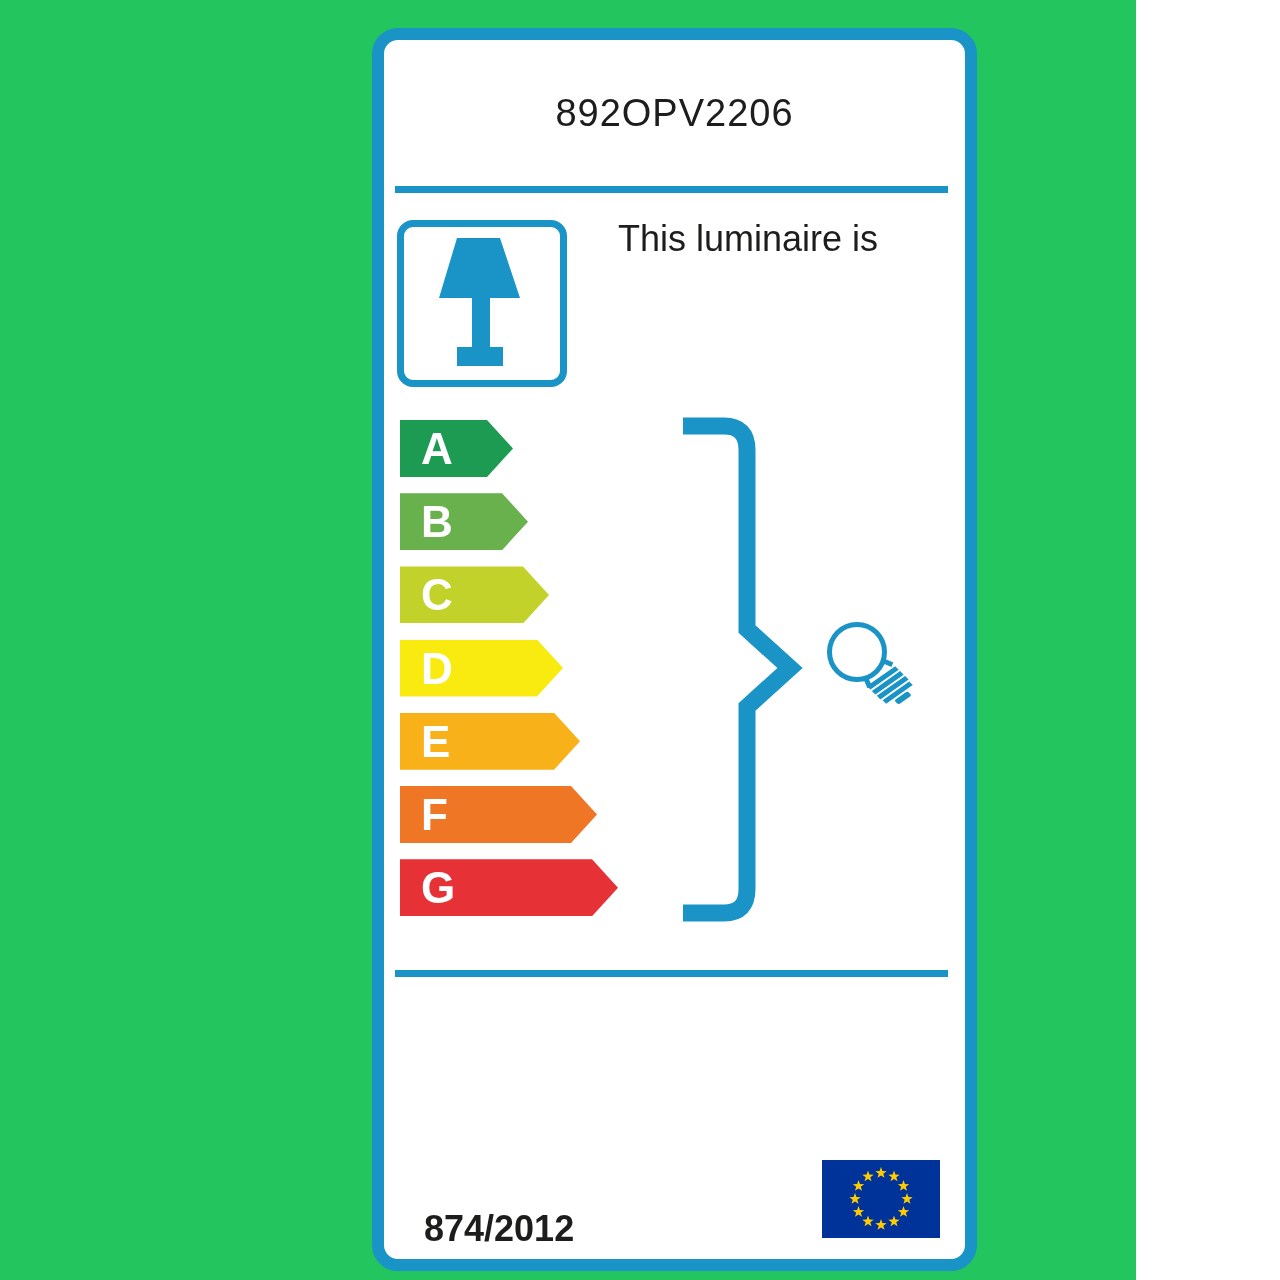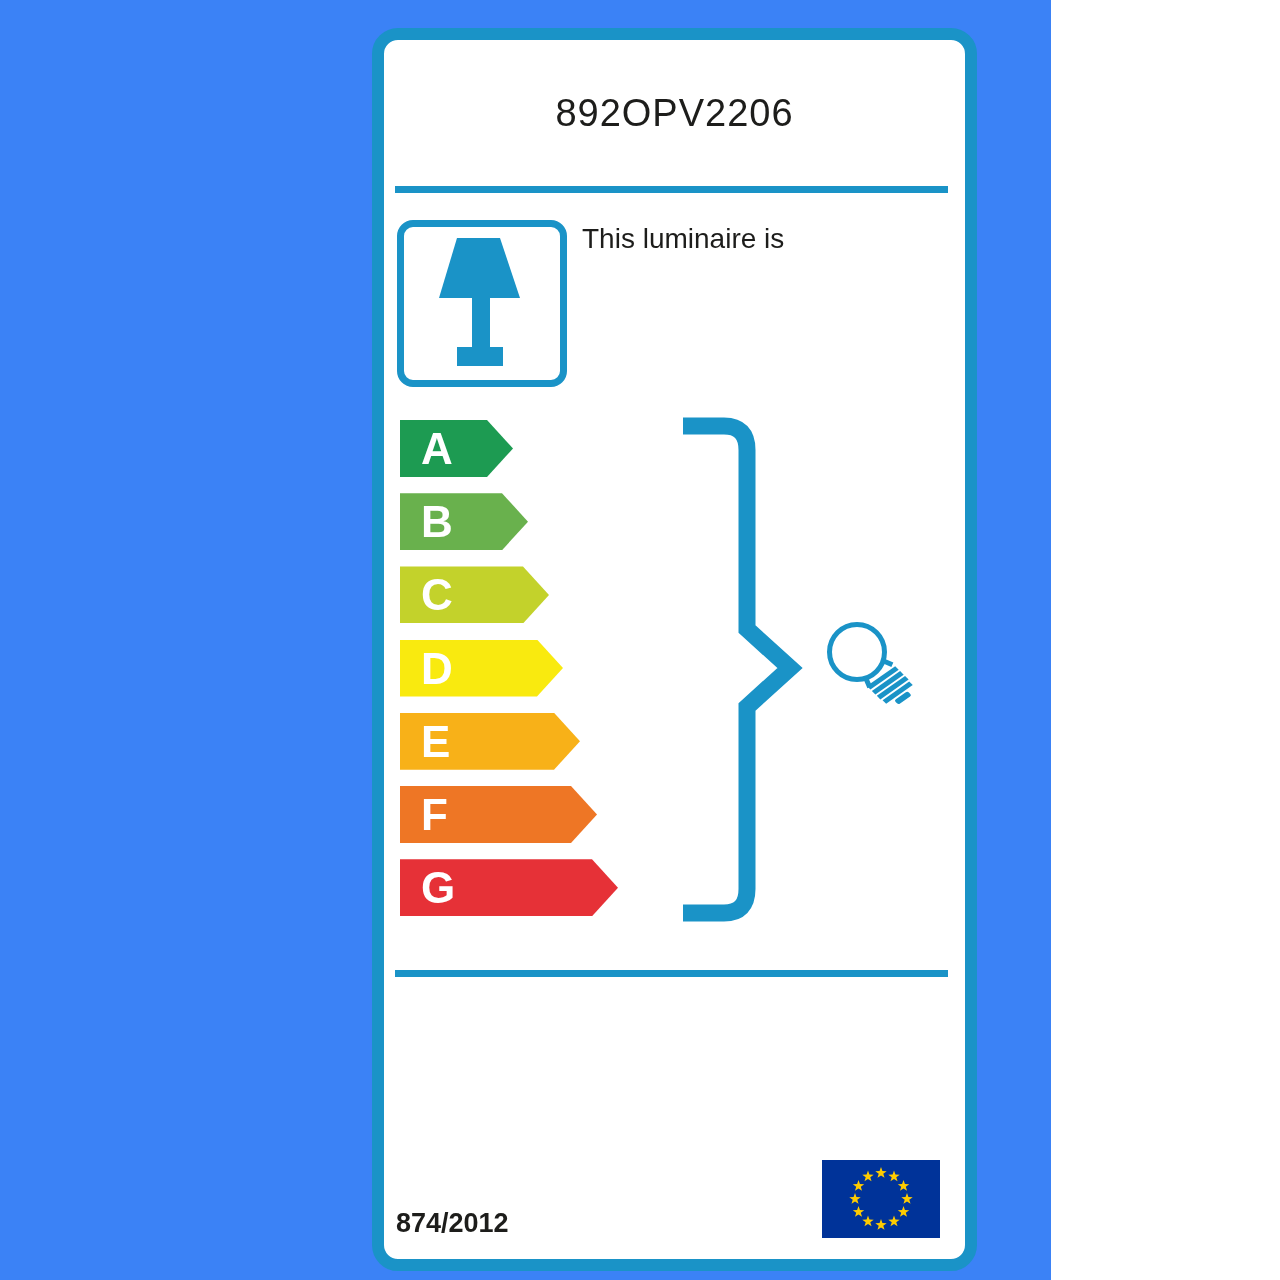--- a/index.html
+++ b/index.html
@@ -1,52 +1,52 @@
 <!DOCTYPE html>
 <html style="--accent: #1a93c7; --text: #1d1d1b;"><head>
 <meta charset="utf-8">
 <style>
   html,body{margin:0;padding:0;background:#ffffff;}
   #canvas{
-    position:relative;width:1012px;height:1280px;background:#3b82f6;overflow:hidden;
-    font-family:"Liberation Sans", sans-serif;color:var(--text,#1d1d1b);padding-left:39px;
+    position:relative;width:1136px;height:1280px;background:#22c55e;overflow:hidden;
+    font-family:"Liberation Sans", sans-serif;color:var(--text,#1d1d1b);
   }
   .abs{position:absolute;}
   #label-border{
     left:372px;top:28px;width:605px;height:1243px;box-sizing:border-box;
     border:12px solid var(--accent);border-radius:26px;background:#ffffff;
   }
   #model-number{
     left:372px;top:92px;width:605px;text-align:center;
     font-size:38px;letter-spacing:1px;color:var(--text);
   }
   .separator{height:7px;background:var(--accent);left:395px;width:553px;}
   #sep-top{top:186px;}
   #sep-bottom{top:970px;}
   #lamp-box{
     left:397px;top:220px;width:170px;height:167px;box-sizing:border-box;
     border:7px solid var(--accent);border-radius:16px;background:#ffffff;
   }
   #lamp-box svg{display:block;width:156px;height:153px;color:var(--accent);}
   #compat-text{
-    left:582px;top:212px;width:380px;
-    font-size:28px;line-height:53px;color:var(--text);
+    left:618px;top:212px;width:380px;
+    font-size:36px;line-height:53px;color:var(--text);
   }
   #energy-class-list{left:400px;top:420px;width:260px;}
   .arrow{
     position:relative;height:57px;margin-bottom:16.2px;
     clip-path:polygon(0 0, calc(100% - 26px) 0, 100% 50%, calc(100% - 26px) 100%, 0 100%);
     display:flex;align-items:center;
   }
   .arrow-letter{
     font-weight:bold;font-size:44px;color:#ffffff;padding-left:21px;line-height:57px;
   }
   #brace-bulb-layer{left:0;top:0;width:1280px;height:1280px;pointer-events:none;color:var(--accent);}
   #regulation-number{
-    left:396px;top:1208px;font-size:27px;font-weight:bold;color:var(--text);
+    left:424px;top:1208px;font-size:36px;font-weight:bold;color:var(--text);
   }
   #eu-flag{left:822px;top:1160px;width:118px;height:78px;}
 </style>
 </head>
 <body>
 
 <div id="canvas">
 
   <div class="abs" id="label-border"></div>
 

